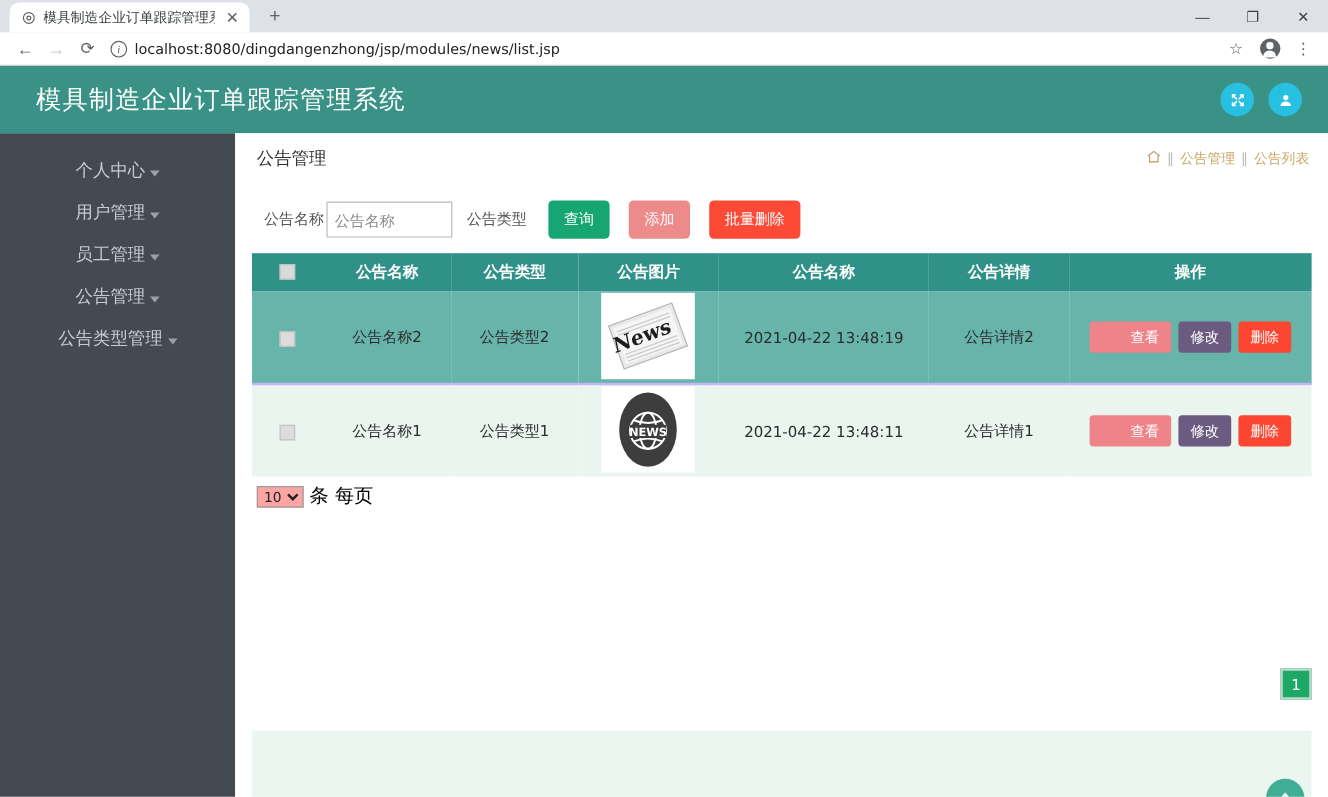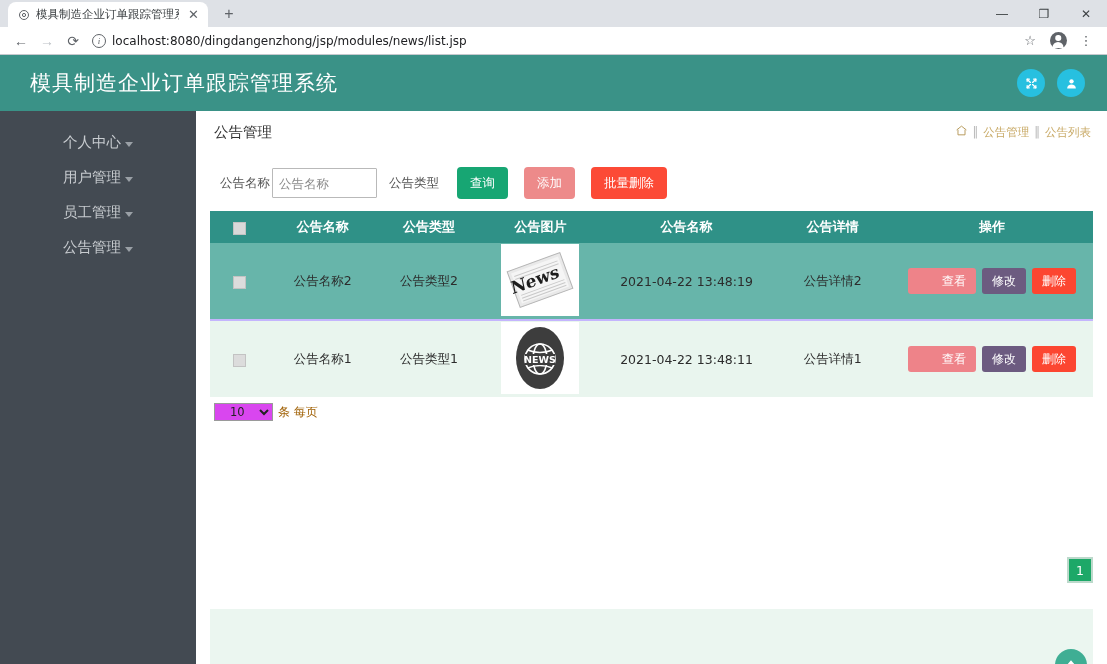--- a/index.html
+++ b/index.html
@@ -239,24 +239,24 @@
   .act-edit { background: #6c5b80; }
   .act-rm   { background: #fc4631; }
 
   
   .pager-row {
     display: flex; align-items: center; gap: 5px;
     padding: 6px 0 0 18px;
   }
   .pg-sel {
     height: 18px; font-size: 11.5px; border: 1px solid #9a9a9a;
-    background: #d946ef; color: #222; padding: 0 11px;
+    background: #fca5a5; color: #222; padding: 0 1px;
     font-family:"DejaVu Sans",sans-serif; cursor: pointer;
   }
-  .pg-label { font-size: 12px; color: #a16207; font-family:"DejaVu Sans",sans-serif; }
+  .pg-label { font-size: 16px; color: #000000; font-family:"DejaVu Sans",sans-serif; }
   .pg-num {
     position: absolute; right: 14px; top: 446px;
     width: 26px; height: 26px; background: #1da868;
     border: 2px solid #bcd9cb; color: #fff; font-size: 12.5px;
     display: flex; align-items: center; justify-content: center;
     cursor: pointer; font-family:"DejaVu Sans",sans-serif;
   }
 
   .lower-panel {
     position: absolute; left: 14px; right: 14px; top: 498px;
@@ -342,20 +342,24 @@
           <div class="side-item">
             <span>用户管理</span>
             <span class="caret"></span>
           </div>
           <div class="side-item">
             <span>员工管理</span>
             <span class="caret"></span>
           </div>
           <div class="side-item">
             <span>公告管理</span>
+            <span class="caret"></span>
+          </div>
+          <div class="side-item">
+            <span>公告类型管理</span>
             <span class="caret"></span>
           </div>
         </div>
 
         <div class="content">
 
           <div class="crumb-row">
             <div class="page-title">公告管理</div>
             <div class="crumbs">
               <span class="home">

